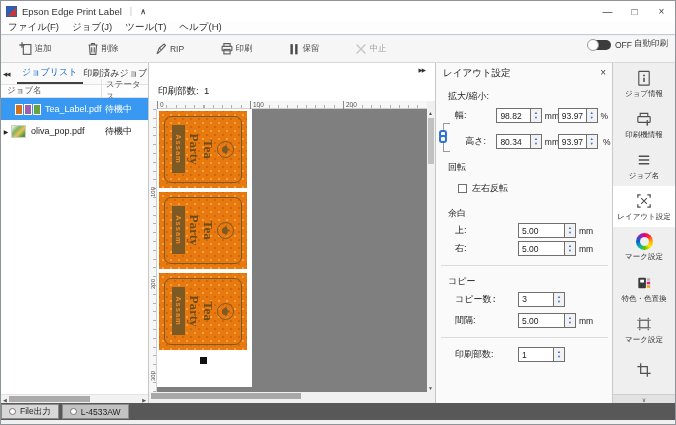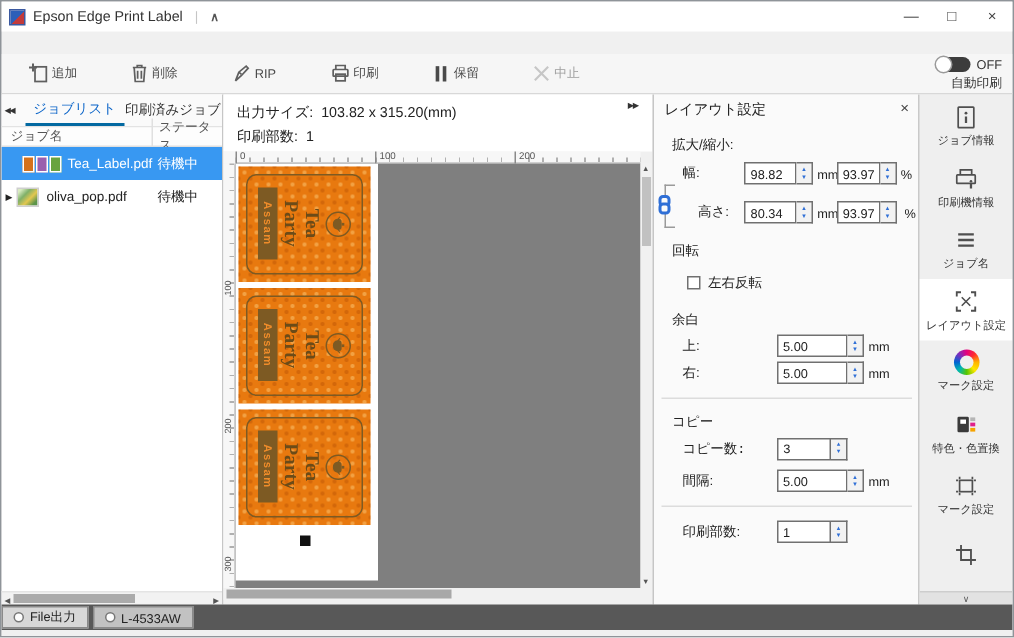--- a/index.html
+++ b/index.html
@@ -13,30 +13,30 @@
   .title-sep{color:#c5c5c5;margin:0 8px;font-size:9px;}
   .title-chev{font-size:8px;color:#555;font-weight:bold;}
   .win-btns{margin-left:auto;display:flex;height:100%;}
   .wb{width:27px;height:100%;display:flex;align-items:center;justify-content:center;font-size:10px;color:#444;}
   
   .menubar{position:absolute;top:20px;left:0;right:0;height:14px;background:#fdfdfd;border-bottom:1px solid #c3cadf;display:flex;align-items:center;gap:13px;padding-left:7px;font-size:9.5px;color:#333;}
   
   .toolbar{position:absolute;top:35px;left:0;right:0;height:27px;background:#f6f6f6;border-bottom:1px solid #d8d8d8;display:flex;align-items:stretch;}
   .tool{width:67px;display:flex;flex-direction:row;align-items:center;justify-content:center;font-size:8.5px;color:#4a4a4a;gap:1px;}
   .tool.disabled{color:#9f9f9f;}
-  .autoprint{position:absolute;right:7px;top:37px;display:flex;flex-direction:column;align-items:flex-end;gap:2px;font-size:8.5px;color:#333;justify-content:space-between;}
+  .autoprint{position:absolute;right:7px;top:37px;display:flex;align-items:flex-end;gap:2px;font-size:8.5px;color:#333;justify-content:space-between;}
   .toggle-row{display:flex;align-items:center;gap:4px;}
   .toggle{width:22px;height:10px;background:#3c3c3c;border-radius:6px;position:relative;}
   .toggle .knob{position:absolute;left:-2px;top:-1px;width:12px;height:12px;background:#fff;border:1px solid #9a9a9a;border-radius:50%;}
   
   .jobpanel{position:absolute;top:62px;left:0;width:148px;bottom:21px;background:#fff;border-right:1px solid #c6c6c6;}
   .jp-tabs{position:absolute;top:0;left:0;right:0;height:22px;display:flex;align-items:center;background:#fafafa;border-bottom:1px solid #e3e3e3;}
   .collapse-btn{width:16px;font-size:5.5px;color:#333;text-align:left;padding-left:2px;letter-spacing:-1px;}
   .jtab{flex:1;text-align:center;font-size:9px;color:#333;height:100%;display:flex;align-items:center;justify-content:center;}
-  .jtab.active{color:#0a64c8;border-bottom:2px solid #0369a1;}
+  .jtab.active{color:#0a64c8;border-bottom:2px solid #404040;}
   .jp-header{position:absolute;top:22px;left:0;right:0;height:13px;background:#fdfdfd;border-bottom:1px solid #e0e0e0;font-size:8.5px;color:#555;display:flex;align-items:center;}
   .jp-header .c1{padding-left:6px;width:100px;}
   .jp-header .c2{border-left:1px solid #e0e0e0;padding-left:4px;flex:1;}
   .jrow{position:absolute;left:0;right:0;height:22px;display:flex;align-items:center;font-size:9px;}
   .jrow .status{position:absolute;left:104px;}
   .jrow.selected{background:#3898f2;color:#fff;}
   .thumb{width:8px;height:11px;border:1px solid #fff;margin-right:1px;}
   .row-arrow{width:10px;font-size:6px;color:#222;text-align:center;}
   .thumb2{width:15px;height:13px;border:1px solid #cfcfcf;background:
     linear-gradient(135deg,#d9ecc2 10%,#7fb069 35%,#e3c74f 60%,#5c944a 85%);margin-right:5px;}
@@ -130,20 +130,26 @@
     <span class="title-text">Epson Edge Print Label</span>
     <span class="title-sep">|</span>
     <span class="title-chev">∧</span>
     <div class="win-btns">
       <span class="wb">—</span>
       <span class="wb">□</span>
       <span class="wb">×</span>
     </div>
   </div>
 
+  <div class="menubar">
+    <span>ファイル(F)</span>
+    <span>ジョブ(J)</span>
+    <span>ツール(T)</span>
+    <span>ヘルプ(H)</span>
+  </div>
 
   <div class="toolbar">
     <div class="tool">
       <span>
         <svg width="16" height="16" viewBox="0 0 18 18" fill="none" stroke="#5f5f5f" stroke-width="1.3">
           <rect x="6" y="4" width="8.5" height="11"></rect>
             <path d="M1.5 4.5h6M4.5 1.5v6" stroke-width="1.5"></path>
         </svg>
         </span>
       <span>追加</span>
@@ -231,21 +237,20 @@
     </div>
     <div class="jp-scroll">
       <span class="la">◀</span>
       <span class="ra">▶</span>
       <span class="thumbbar"></span>
     </div>
   </div>
 
   <div class="preview">
     <div class="pv-head">
-      <span class="pv-line1"><span>出力サイズ:</span>&nbsp;&nbsp;<span>103.82 x 315.20(mm)</span></span>
       <span class="pv-line2"><span>印刷部数:</span>&nbsp;&nbsp;<span>1</span></span>
       <span class="expand-btn">▶▶</span>
     </div>
     <div class="corner"></div>
     <div class="h-ruler">
       <span style="left:0;">0</span>
       <span style="left:93px;">100</span>
       <span style="left:186px;">200</span>
     </div>
     <div class="v-ruler">

